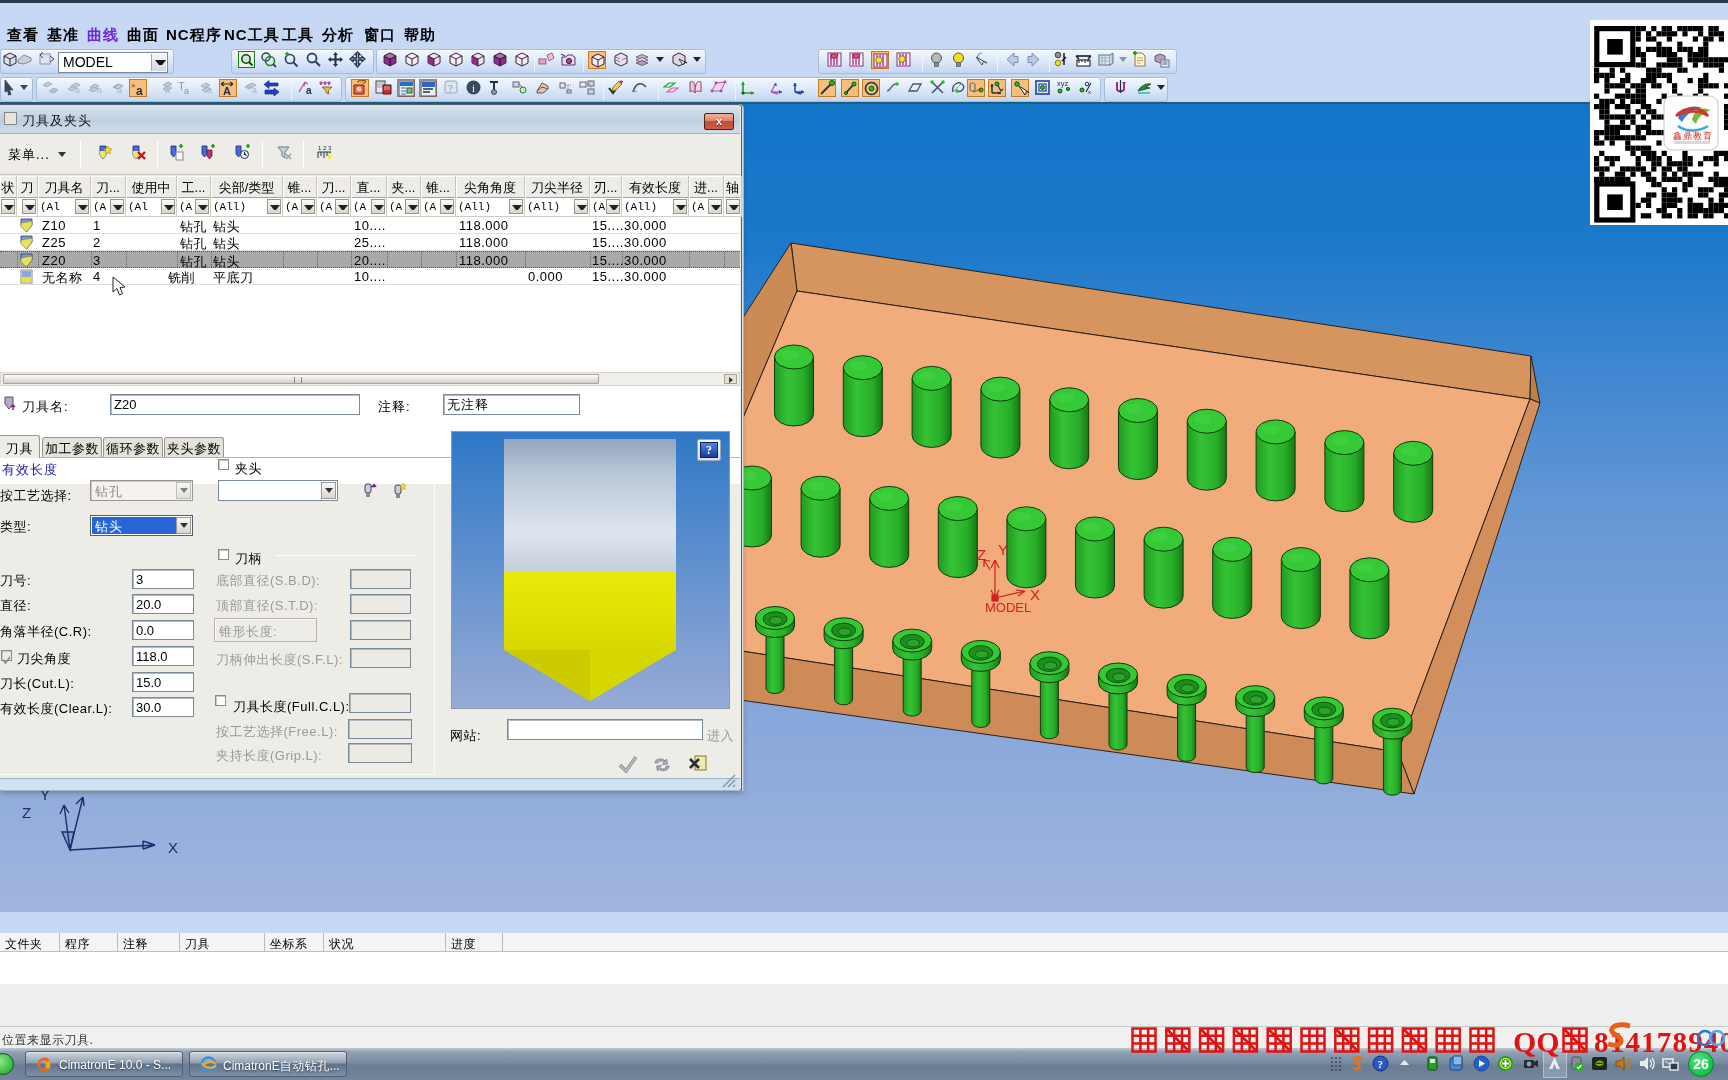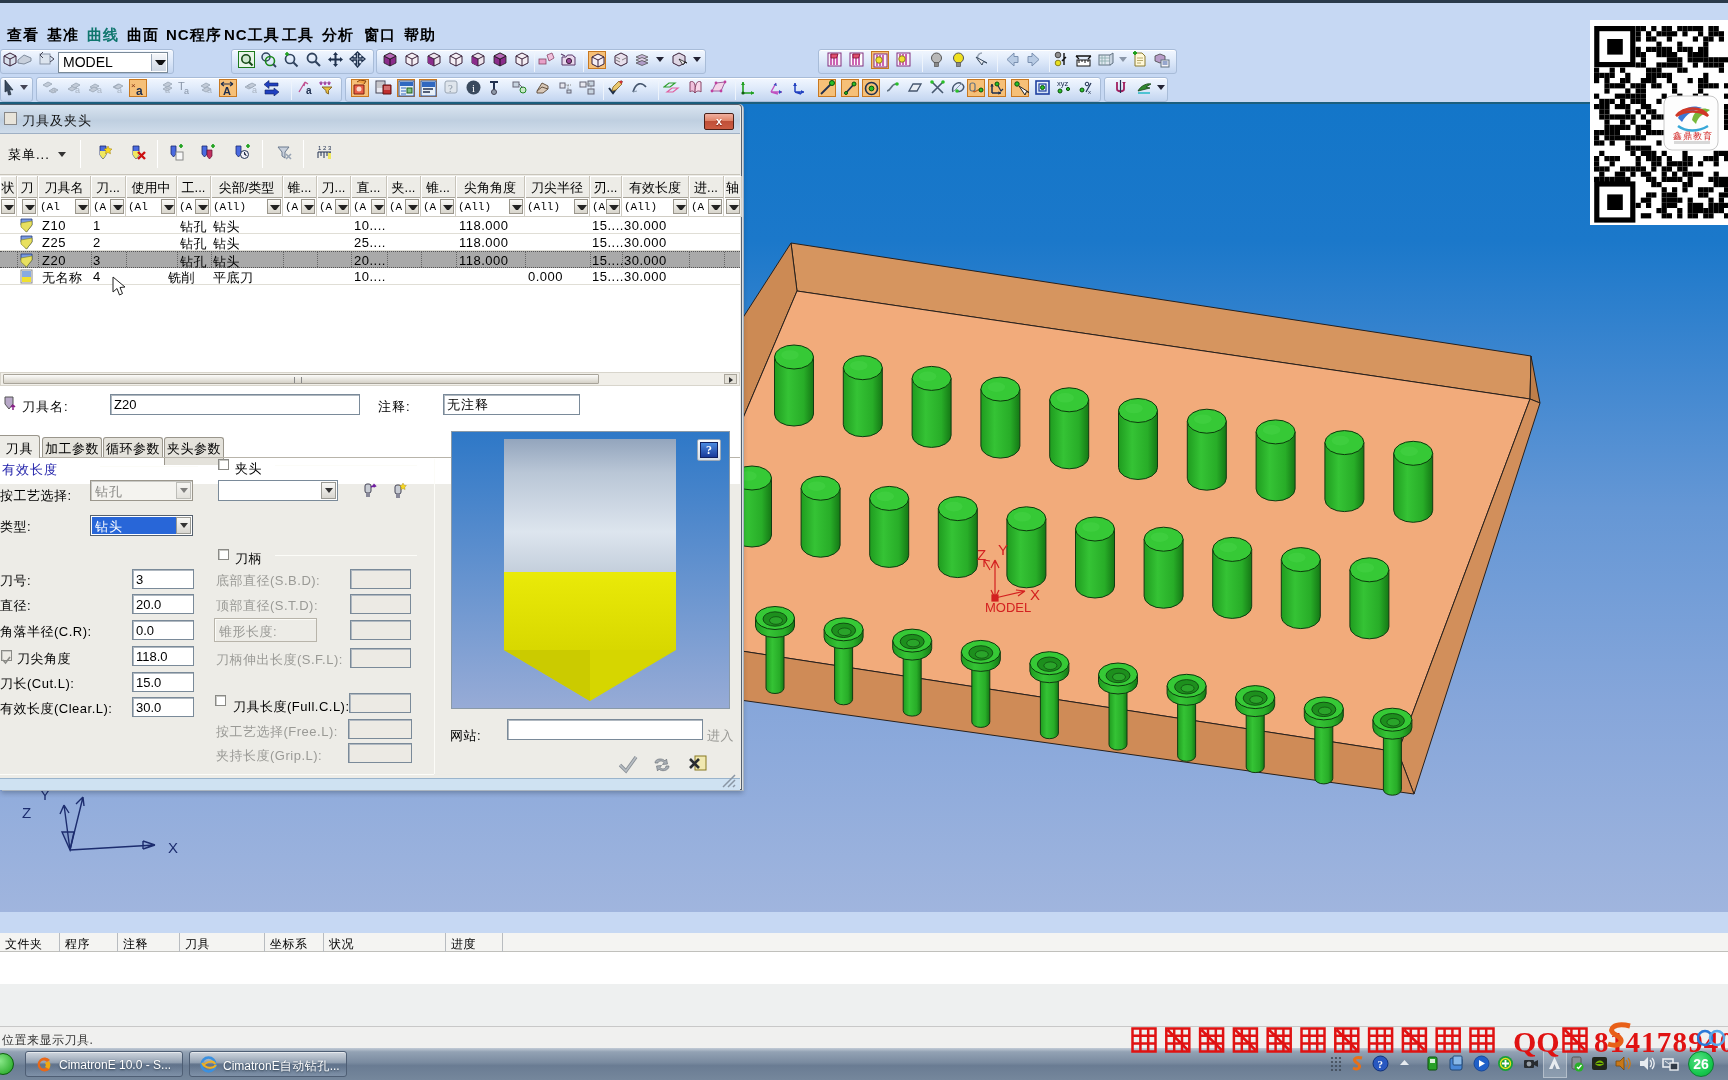--- a/index.html
+++ b/index.html
@@ -15,21 +15,21 @@
 .vgroove{position:absolute;width:1px;background:#b4b0a8;border-right:1px solid #fcfcf8;}
 .cb{position:absolute;width:11px;height:11px;background:#fff;border:1px solid #8a8a86;box-shadow:inset 1px 1px 0 #c8c8c4;}
 .dbtn{position:absolute;width:15px;background:linear-gradient(#f8f8f6,#d8d6d0);border:1px solid #9a9a94;}
 .dbtn:after{content:"";position:absolute;left:3px;top:5px;border:4px solid transparent;border-top:5px solid #333;}
 </style></head><body>
 <div id="page">
 <div class="abs" style="left:0;top:0;width:1728px;height:3px;background:#2a3a4a"></div>
 <div class="abs" style="left:0;top:19px;width:1728px;height:29px;background:#c6d8f3"></div>
 <div class="abs" style="left:7px;top:26px;font-size:15px;color:#000;letter-spacing:1px;font-weight:bold">查看</div>
 <div class="abs" style="left:47px;top:26px;font-size:15px;color:#000;letter-spacing:1px;font-weight:bold">基准</div>
-<div class="abs" style="left:87px;top:26px;font-size:15px;color:#0f766e;letter-spacing:1px;font-weight:bold">曲线</div>
+<div class="abs" style="left:87px;top:26px;font-size:15px;color:#6d28d9;letter-spacing:1px;font-weight:bold">曲线</div>
 <div class="abs" style="left:127px;top:26px;font-size:15px;color:#000;letter-spacing:1px;font-weight:bold">曲面</div>
 <div class="abs" style="left:166px;top:26px;font-size:15px;color:#000;letter-spacing:1px;font-weight:bold">NC程序</div>
 <div class="abs" style="left:224px;top:26px;font-size:15px;color:#000;letter-spacing:1px;font-weight:bold">NC工具</div>
 <div class="abs" style="left:282px;top:26px;font-size:15px;color:#000;letter-spacing:1px;font-weight:bold">工具</div>
 <div class="abs" style="left:322px;top:26px;font-size:15px;color:#000;letter-spacing:1px;font-weight:bold">分析</div>
 <div class="abs" style="left:364px;top:26px;font-size:15px;color:#000;letter-spacing:1px;font-weight:bold">窗口</div>
 <div class="abs" style="left:404px;top:26px;font-size:15px;color:#000;letter-spacing:1px;font-weight:bold">帮助</div>
 <div class="panel" style="left:0px;top:49px;width:174px"></div>
 <div class="panel" style="left:231px;top:49px;width:143px"></div>
 <div class="panel" style="left:376px;top:49px;width:330px"></div>
@@ -813,21 +813,21 @@
           <path d="M2 2 h8 v7 l-4 5 L2 9 Z" fill="#b8a8c8" stroke="#555"></path>
           <path d="M10 10 v5 M8 12 l2 -2 l2 2" stroke="#882288" stroke-width="1.5" fill="none"></path>
         </svg></div>
 <div class="lbl" style="left:22px;top:293px;letter-spacing:1px">刀具名:</div>
 <div class="inp" style="left:110px;top:289px;width:250px;height:21px">Z20</div>
 <div class="lbl" style="left:378px;top:293px;letter-spacing:1px">注释:</div>
 <div class="inp" style="left:443px;top:289px;width:137px;height:21px;letter-spacing:1px">无注释</div>
 <div class="abs" style="left:0;top:330px;width:740px;height:22px">
         <div class="abs" style="left:42px;top:2px;width:60px;height:20px;background:#e4e2db;border:1px solid #9a968c;border-bottom:none;border-radius:3px 3px 0 0;text-align:center;font-size:13px;padding-top:2px;letter-spacing:0.5px">加工参数</div>
         <div class="abs" style="left:103px;top:2px;width:60px;height:20px;background:#e4e2db;border:1px solid #9a968c;border-bottom:none;border-radius:3px 3px 0 0;text-align:center;font-size:13px;padding-top:2px;letter-spacing:0.5px">循环参数</div>
-        <div class="abs" style="left:164px;top:2px;width:60px;height:28px;background:#e4e2db;border:1px solid #9a968c;border-bottom:none;border-radius:3px 3px 0 0;text-align:center;font-size:13px;padding-top:2px;letter-spacing:0.5px">夹头参数</div>
+        <div class="abs" style="left:164px;top:2px;width:60px;height:20px;background:#e4e2db;border:1px solid #9a968c;border-bottom:none;border-radius:3px 3px 0 0;text-align:center;font-size:13px;padding-top:2px;letter-spacing:0.5px">夹头参数</div>
         <div class="abs" style="left:0;top:0;width:40px;height:23px;background:#edece7;border:1px solid #9a968c;border-bottom:none;border-left:none;border-radius:0 3px 0 0;text-align:center;font-size:13px;padding-top:4px;letter-spacing:1px;z-index:2">刀具</div>
       </div>
 <div class="abs" style="left:0;top:352px;width:740px;height:1px;background:#fff;border-top:1px solid #b8b4aa"></div>
 <div class="abs" style="left:2px;top:356px;font-size:13px;color:#2222aa;letter-spacing:1px">有效长度</div>
 <div class="groove" style="left:100px;top:361px;width:98px"></div>
 <div class="lbl" style="left:0px;top:382px;letter-spacing:0.5px">按工艺选择:</div>
 <div class="abs" style="left:90px;top:375px;width:103px;height:21px;background:#f4f3ef;border:1px solid #9a968c;box-shadow:inset 1px 1px 0 #c8c8c4;font-size:13px;color:#8a8a86;padding:2px 4px;letter-spacing:1px">钻孔<div class="dbtn" style="right:1px;top:1px;height:17px;opacity:0.6"></div></div>
 <div class="lbl" style="left:0px;top:413px;letter-spacing:0.5px">类型:</div>
 <div class="abs" style="left:90px;top:410px;width:103px;height:21px;background:#fff;border:1px solid #55606e;font-size:13px;padding:1px;letter-spacing:1px">
         <div style="background:#2866d8;color:#fff;height:17px;padding:1px 3px">钻头</div>

